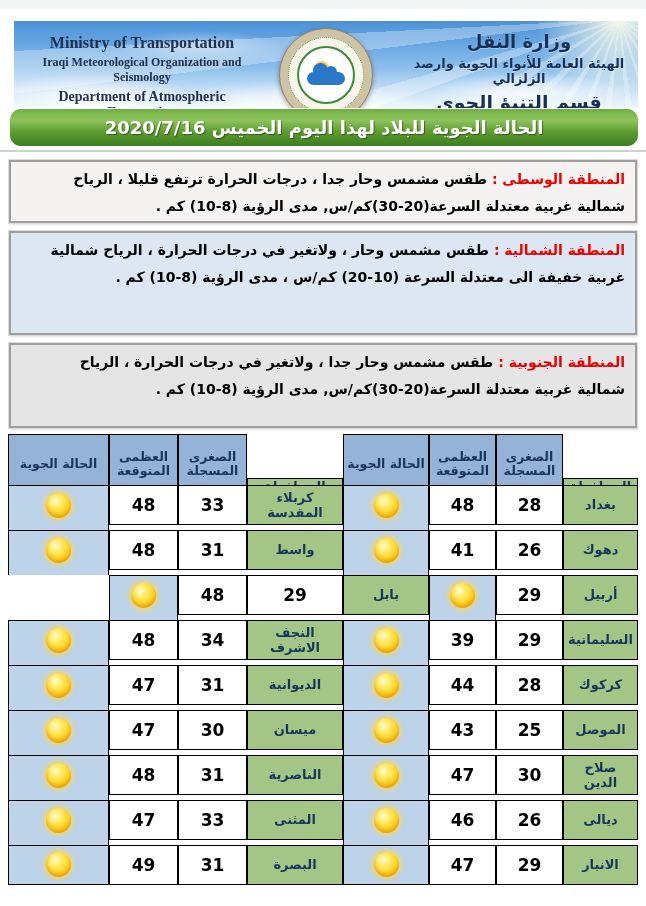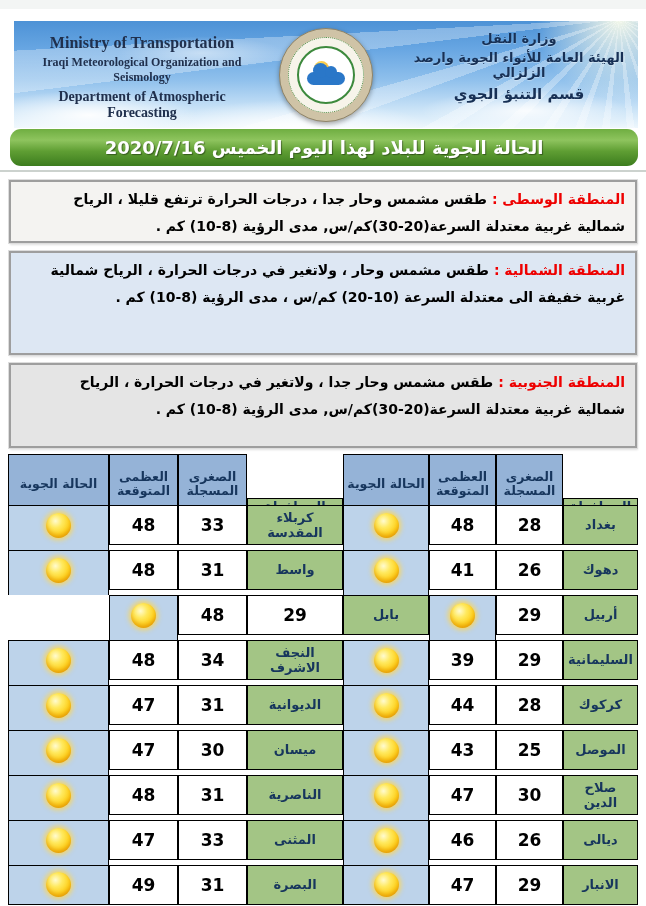--- a/index.html
+++ b/index.html
@@ -3,21 +3,21 @@
 <meta charset="utf-8">
 <style>
   html,body{margin:0;padding:0;}
   body{
     width:646px;height:906px;overflow:hidden;background:#ffffff;
     font-family:"DejaVu Sans",sans-serif;position:relative;
   }
   .topstrip{height:9px;background:#f3f5f4;}
   
   .sky{
-    position:relative;margin:12px 8px 0 14px;height:107px;overflow:hidden;
+    position:relative;margin:12px 8px 0 14px;height:87px;overflow:hidden;
     background:
       radial-gradient(circle 120px at 97% -2%, rgba(255,255,235,.95), rgba(255,255,235,0) 70%),
       linear-gradient(180deg,#4d92d6 0%,#66a5e2 25%,#8fc0ec 55%,#cfe6f8 85%,#eef7fd 100%);
   }
   .sky::before{ 
     content:"";position:absolute;inset:0;
     background:repeating-conic-gradient(from 120deg at 97% -2%,
       rgba(255,255,255,.30) 0deg 4deg, rgba(255,255,255,0) 4deg 13deg);
   }
   .sky::after{ 
@@ -32,23 +32,23 @@
     position:absolute;z-index:3;left:14px;top:13px;width:228px;text-align:center;
     font-family:"Liberation Serif",serif;color:#20304d;font-weight:bold;
   }
   .sky-en .l1{font-size:16px;}
   .sky-en .l2{font-size:12px;margin-top:3px;}
   .sky-en .l3{font-size:14px;margin-top:4px;}
   .sky-ar{
     position:absolute;z-index:3;right:10px;top:10px;width:218px;text-align:center;
     direction:rtl;color:#173055;font-weight:bold;text-shadow:0 1px 1px rgba(255,255,255,.35);
   }
-  .sky-ar .l1{font-size:13px;}
+  .sky-ar .l1{font-size:18px;}
   .sky-ar .l2{font-size:13px;margin-top:4px;}
-  .sky-ar .l3{font-size:15px;margin-top:5px;}
+  .sky-ar .l3{font-size:19px;margin-top:5px;}
   
   .logo{
     position:absolute;z-index:3;left:50%;top:7px;transform:translateX(-50%);
     width:92px;height:92px;border-radius:50%;
     background:#cfc3a6;border:1px solid #8f8468;box-shadow:0 2px 5px rgba(0,0,0,.35);
     display:flex;align-items:center;justify-content:center;
   }
   .logo-ring{
     width:74px;height:74px;border-radius:50%;background:#f7f4ea;
     border:1px dotted #4a8f45;display:flex;align-items:center;justify-content:center;

